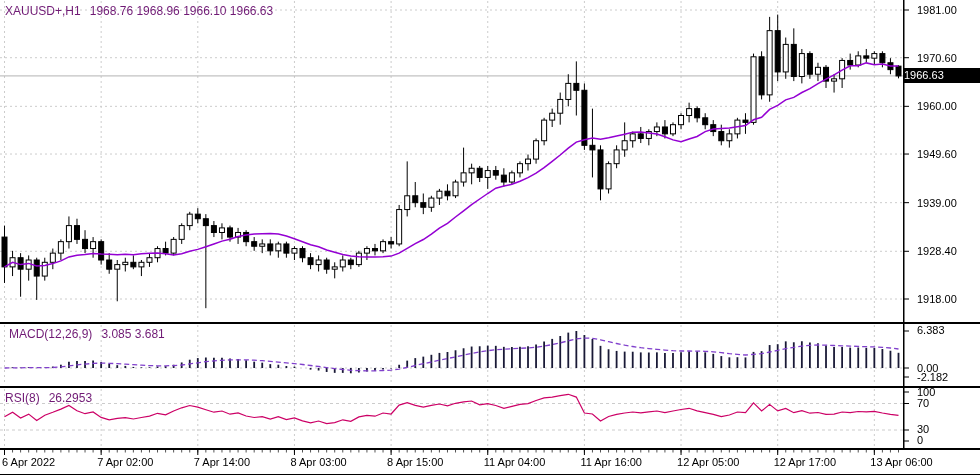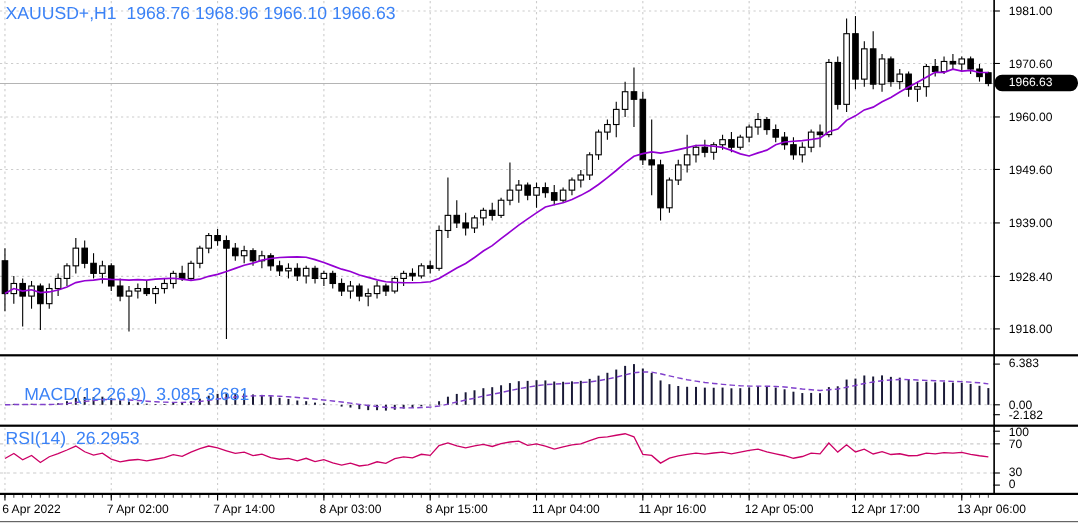--- a/index.html
+++ b/index.html
@@ -1,28 +1,28 @@
 <!DOCTYPE html>
 <html><head>
 <meta charset="utf-8">
 <style>
   html,body{margin:0;padding:0;background:#fff;}
   .app{
     position:relative;width:980px;height:475px;background:#fff;overflow:hidden;
     font-family:"Liberation Sans",sans-serif;color:#000;
   }
   svg text{font-family:"Liberation Sans",sans-serif;}
-  .overlay-label{position:absolute;font-size:16px;color:#3b82f6;white-space:pre;pointer-events:none;}
+  .overlay-label{position:absolute;font-size:12px;color:#701a75;white-space:pre;pointer-events:none;}
   .overlay-label .vals{margin-left:9px;}
   #hdr{top:4px;left:5px;}
-  #macd-lbl{top:327px;left:22px;margin-top:24px;}
+  #macd-lbl{top:327px;left:9px;}
   #rsi-lbl{top:391px;left:5px;}
   .price-tag{
     position:absolute;left:904px;width:76px;height:15px;background:#000;color:#fff;
-    font-size:11px;line-height:15px;padding-left:13px;box-sizing:border-box;border-radius:7px;
+    font-size:11px;line-height:15px;box-sizing:border-box;
   }
 </style>
 </head>
 <body>
 
 <div class="app">
   <svg id="chart-svg" width="980" height="475" viewBox="0 0 980 475">
       <rect x="0" y="0" width="980" height="475" fill="#ffffff"></rect>
       <g>
         <line x1="4.5" y1="1" x2="4.5" y2="321" stroke="#cccccc" stroke-width="1" stroke-dasharray="2,3"></line>
@@ -588,16 +588,16 @@
         <text x="773.6891891891892" y="466" fill="#000000" font-size="11">12 Apr 17:00</text>
         <line x1="874.3378378378378" y1="450" x2="874.3378378378378" y2="455" stroke="#000000" stroke-width="1"></line>
         <text x="870.3378378378378" y="466" fill="#000000" font-size="11">13 Apr 06:00</text>
       </g>
     </svg>
 
   <div class="overlay-label" id="hdr"><span>XAUUSD+,H1</span><span class="vals">1968.76 1968.96 1966.10 1966.63</span></div>
 
   <div class="overlay-label" id="macd-lbl"><span>MACD(12,26,9)</span><span class="vals">3.085 3.681</span></div>
 
-  <div class="overlay-label" id="rsi-lbl"><span>RSI(14)</span><span class="vals">26.2953</span></div>
+  <div class="overlay-label" id="rsi-lbl"><span>RSI(8)</span><span class="vals">26.2953</span></div>
 
   <div class="price-tag" id="price-tag" style="top: 68.4195px;">1966.63</div>
 </div>
 
 </body></html>

